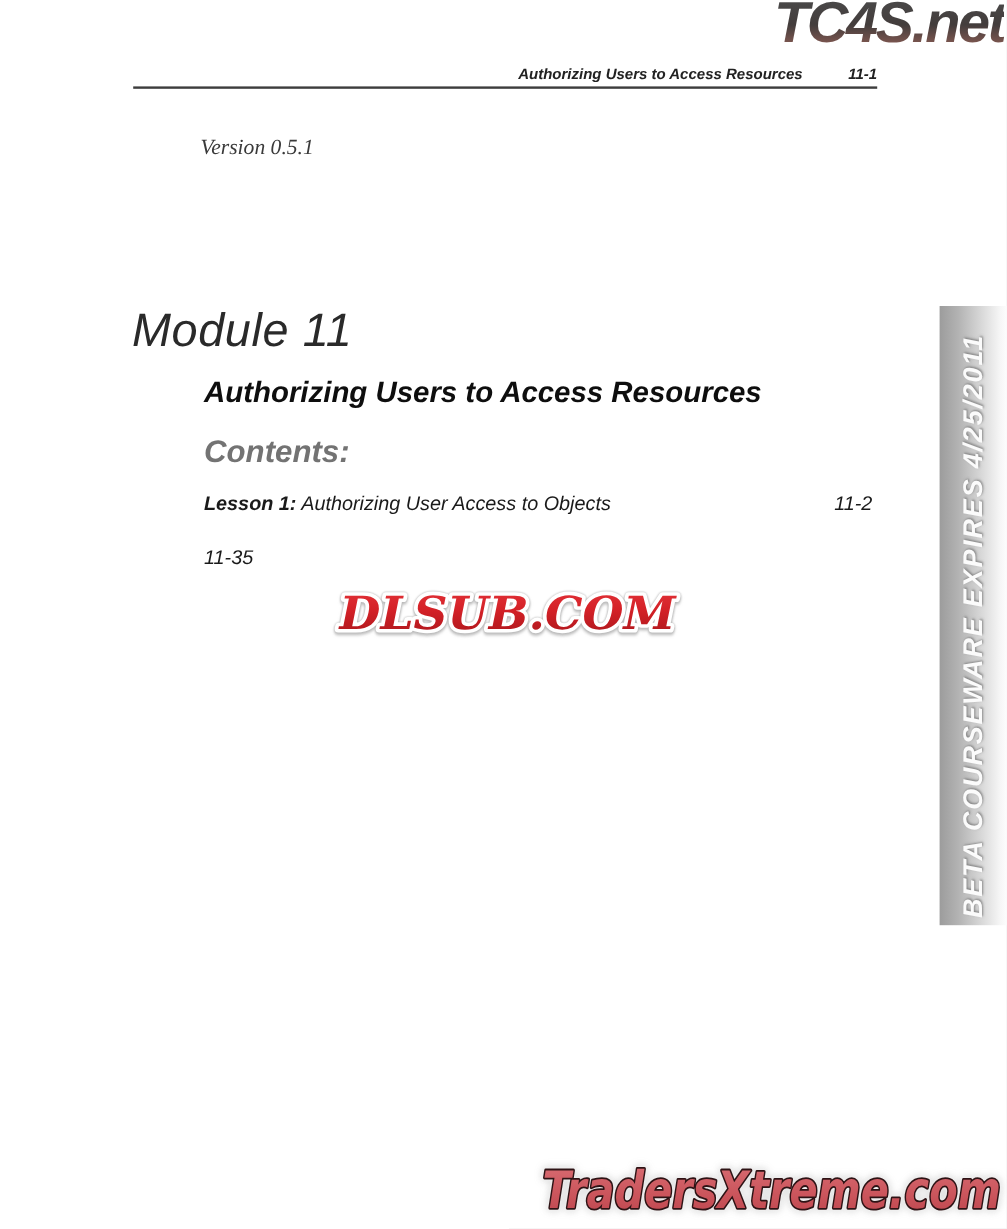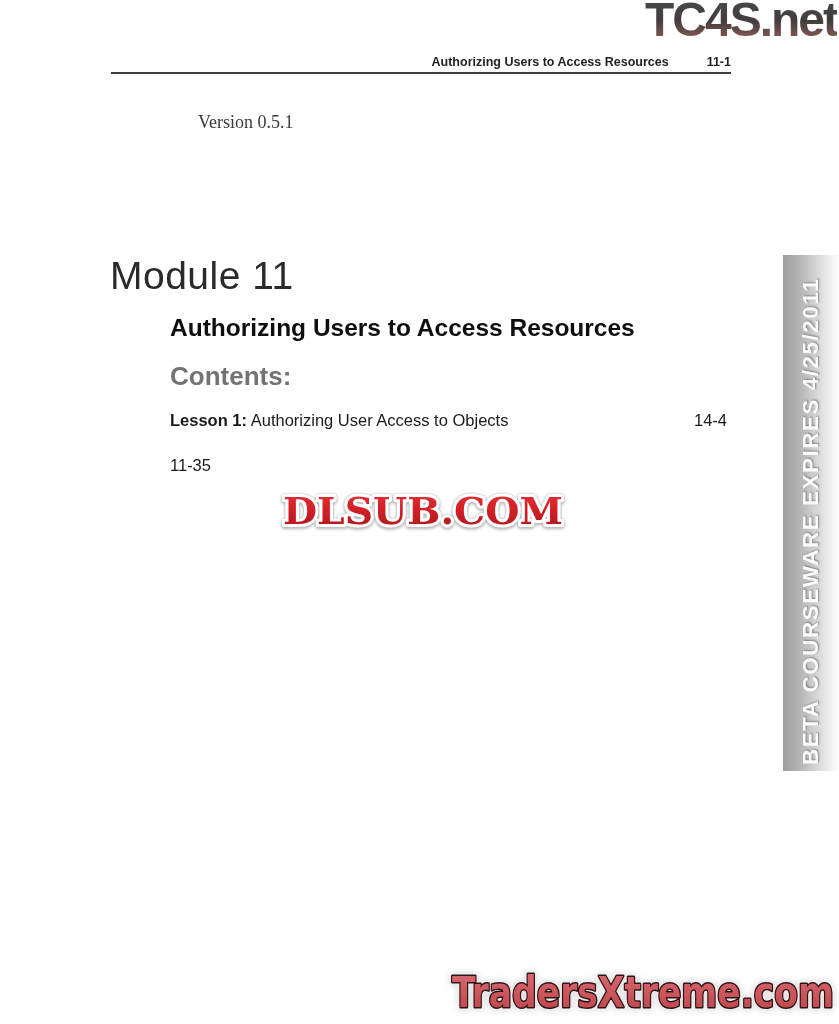--- a/index.html
+++ b/index.html
@@ -1,19 +1,20 @@
 <!DOCTYPE html>
 <html><head>
 <meta charset="utf-8">
 <style>
   html,body { margin:0; padding:0; background:#e8e8e8; }
   .page {
     position:relative; width:839px; height:1024px; background:#ffffff;
     font-family:"Liberation Sans", sans-serif; overflow:hidden;
     margin:0 auto;
+    font-style:italic;
   }
 
   
   .tc4s {
     position:absolute; top:-8px; right:2px;
     font-family:"Liberation Sans", sans-serif;
     font-weight:bold; font-size:48px; letter-spacing:-2px;
     color:#55423d;
   }
   @supports ((-webkit-background-clip:text) or (background-clip:text)) {
@@ -30,21 +31,21 @@
     display:flex; align-items:baseline; gap:38px;
     font-size:12.5px; font-weight:bold; color:#222222; white-space:nowrap;
   }
   .header-rule {
     position:absolute; left:111px; top:72px; width:620px; height:0;
     border-top:2px solid #3d3d3d;
   }
 
   .version {
     position:absolute; left:167px; top:112px;
-    font-family:"Liberation Serif", serif; font-size:18px; color:#3a3a3a;margin-left:31px;
+    font-family:"Liberation Serif", serif; font-size:18px; color:#3a3a3a;
   }
 
   .module-title {
     position:absolute; left:110px; top:254px;
     font-size:39px; font-weight:normal; color:#2a2a2a; letter-spacing:0.5px;
   }
   .module-subtitle {
     position:absolute; left:170px; top:314px;
     font-size:24.5px; font-weight:bold; color:#0e0e0e;
   }
@@ -103,21 +104,21 @@
   <div class="version">Version 0.5.1</div>
 
   <div class="module-title">Module 11</div>
   <div class="module-subtitle">Authorizing Users to Access Resources</div>
 
   <div class="contents-heading">Contents:</div>
 
   <div class="contents-list">
     <div class="toc-row">
       <span><span class="toc-prefix">Lesson 1:</span><span></span><span> Authorizing User Access to Objects</span></span>
-      <span class="toc-page">14-4</span>
+      <span class="toc-page">11-2</span>
     </div>
     <div class="toc-row">
       <span class="toc-page">11-35</span>
     </div>
   </div>
 
   <svg class="dlsub-svg" width="292" height="50" viewBox="0 0 292 50">
     <defs>
       <linearGradient id="dlgrad" x1="0" y1="0" x2="0" y2="1">
         <stop offset="0%" stop-color="#e4343a"></stop>

